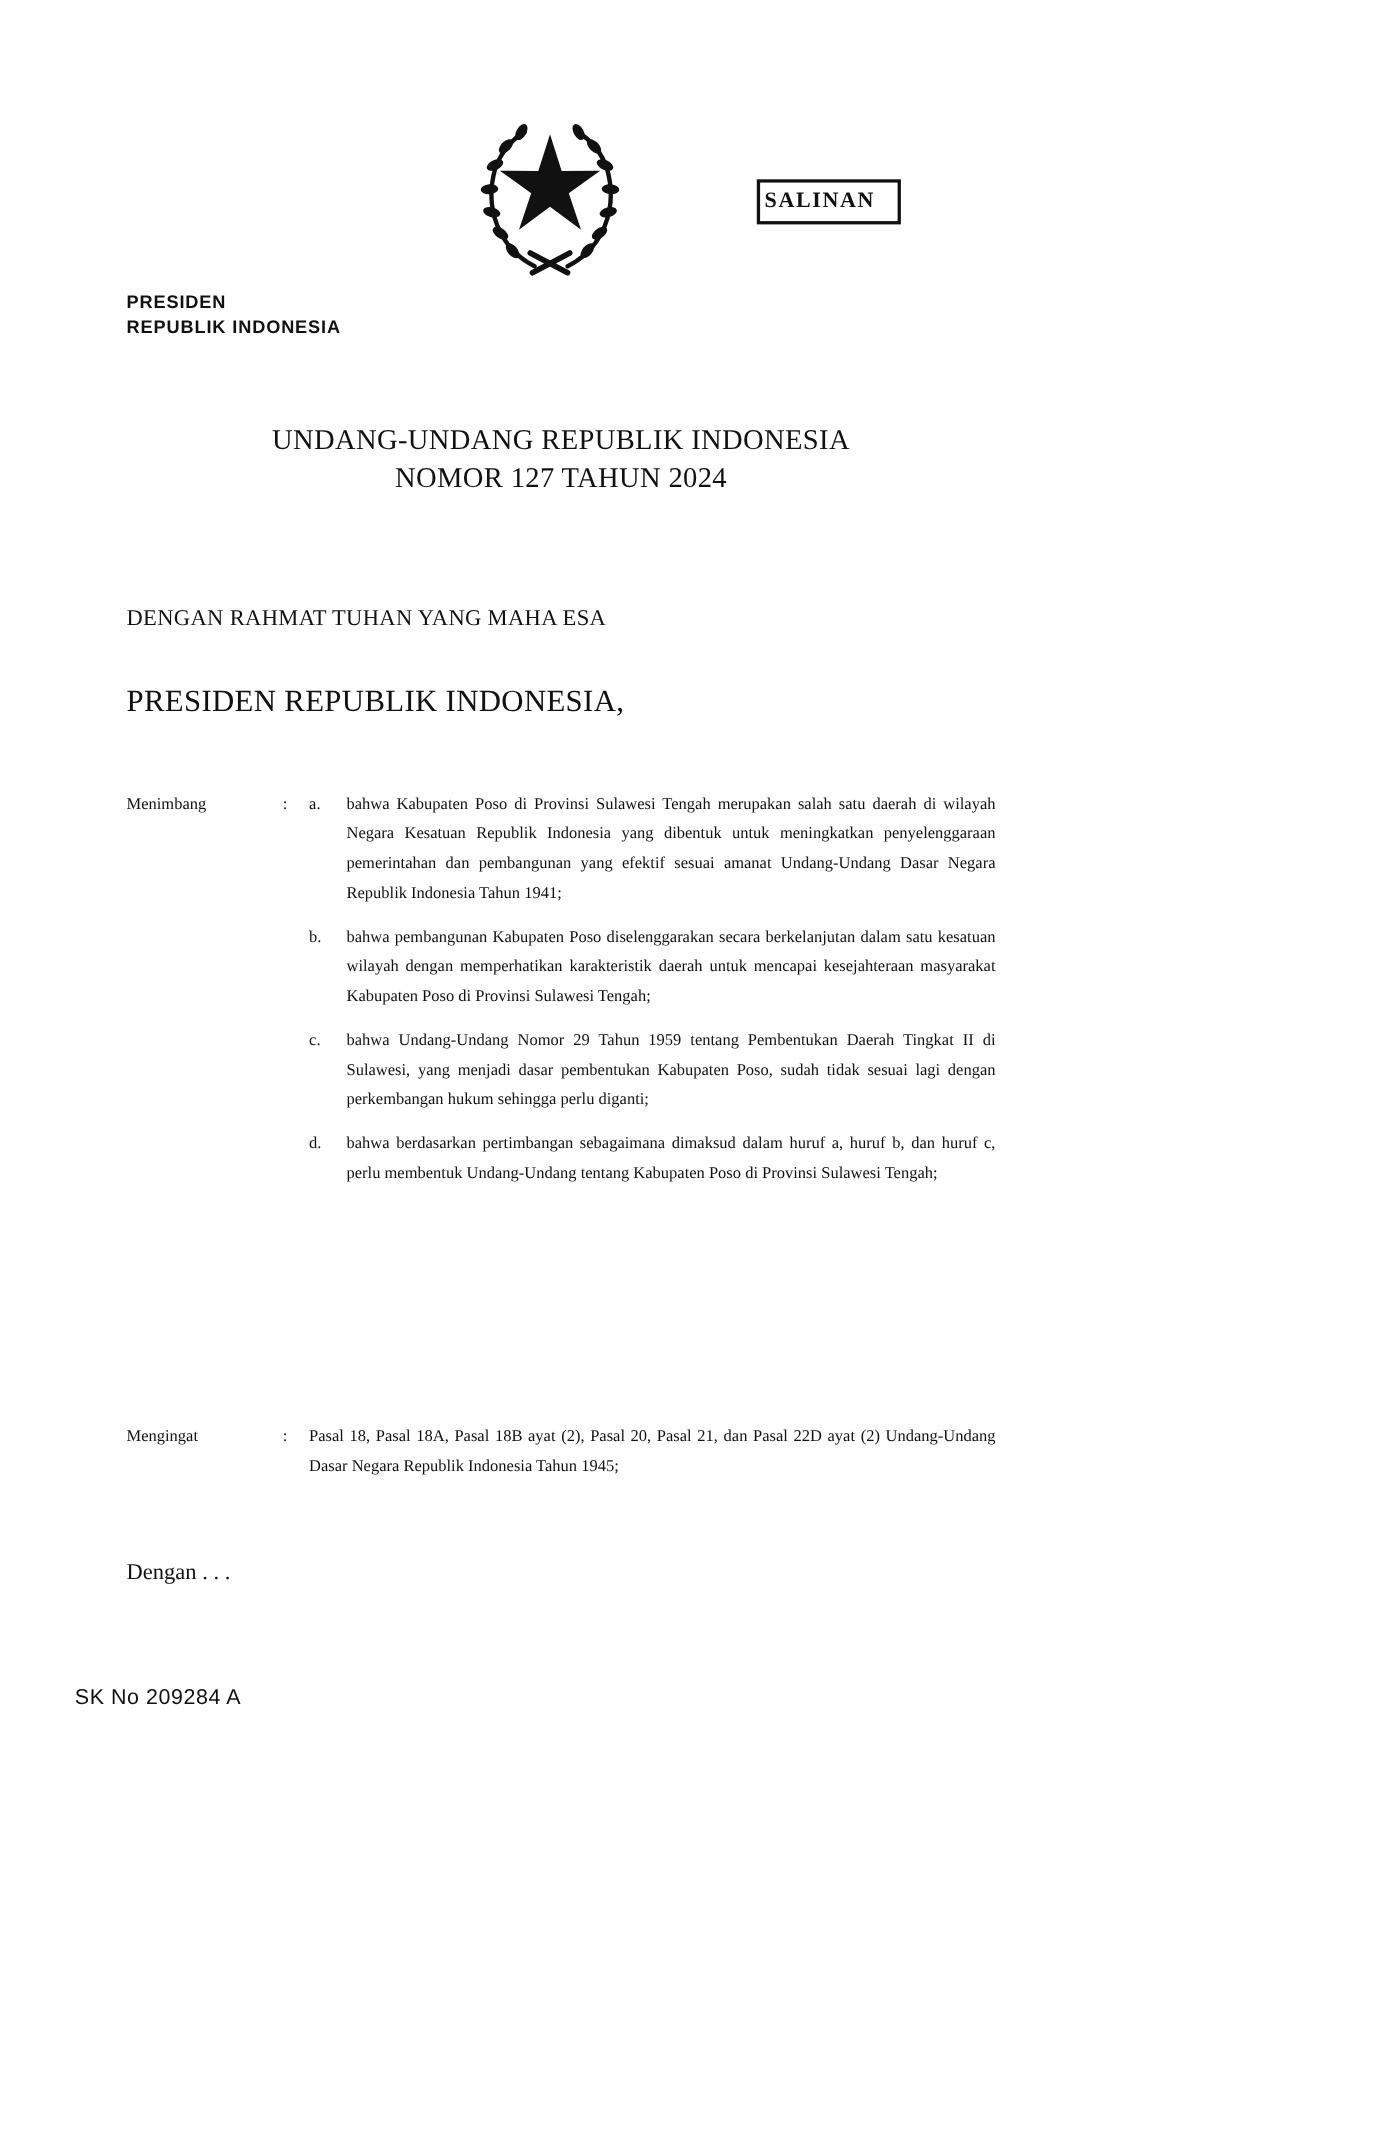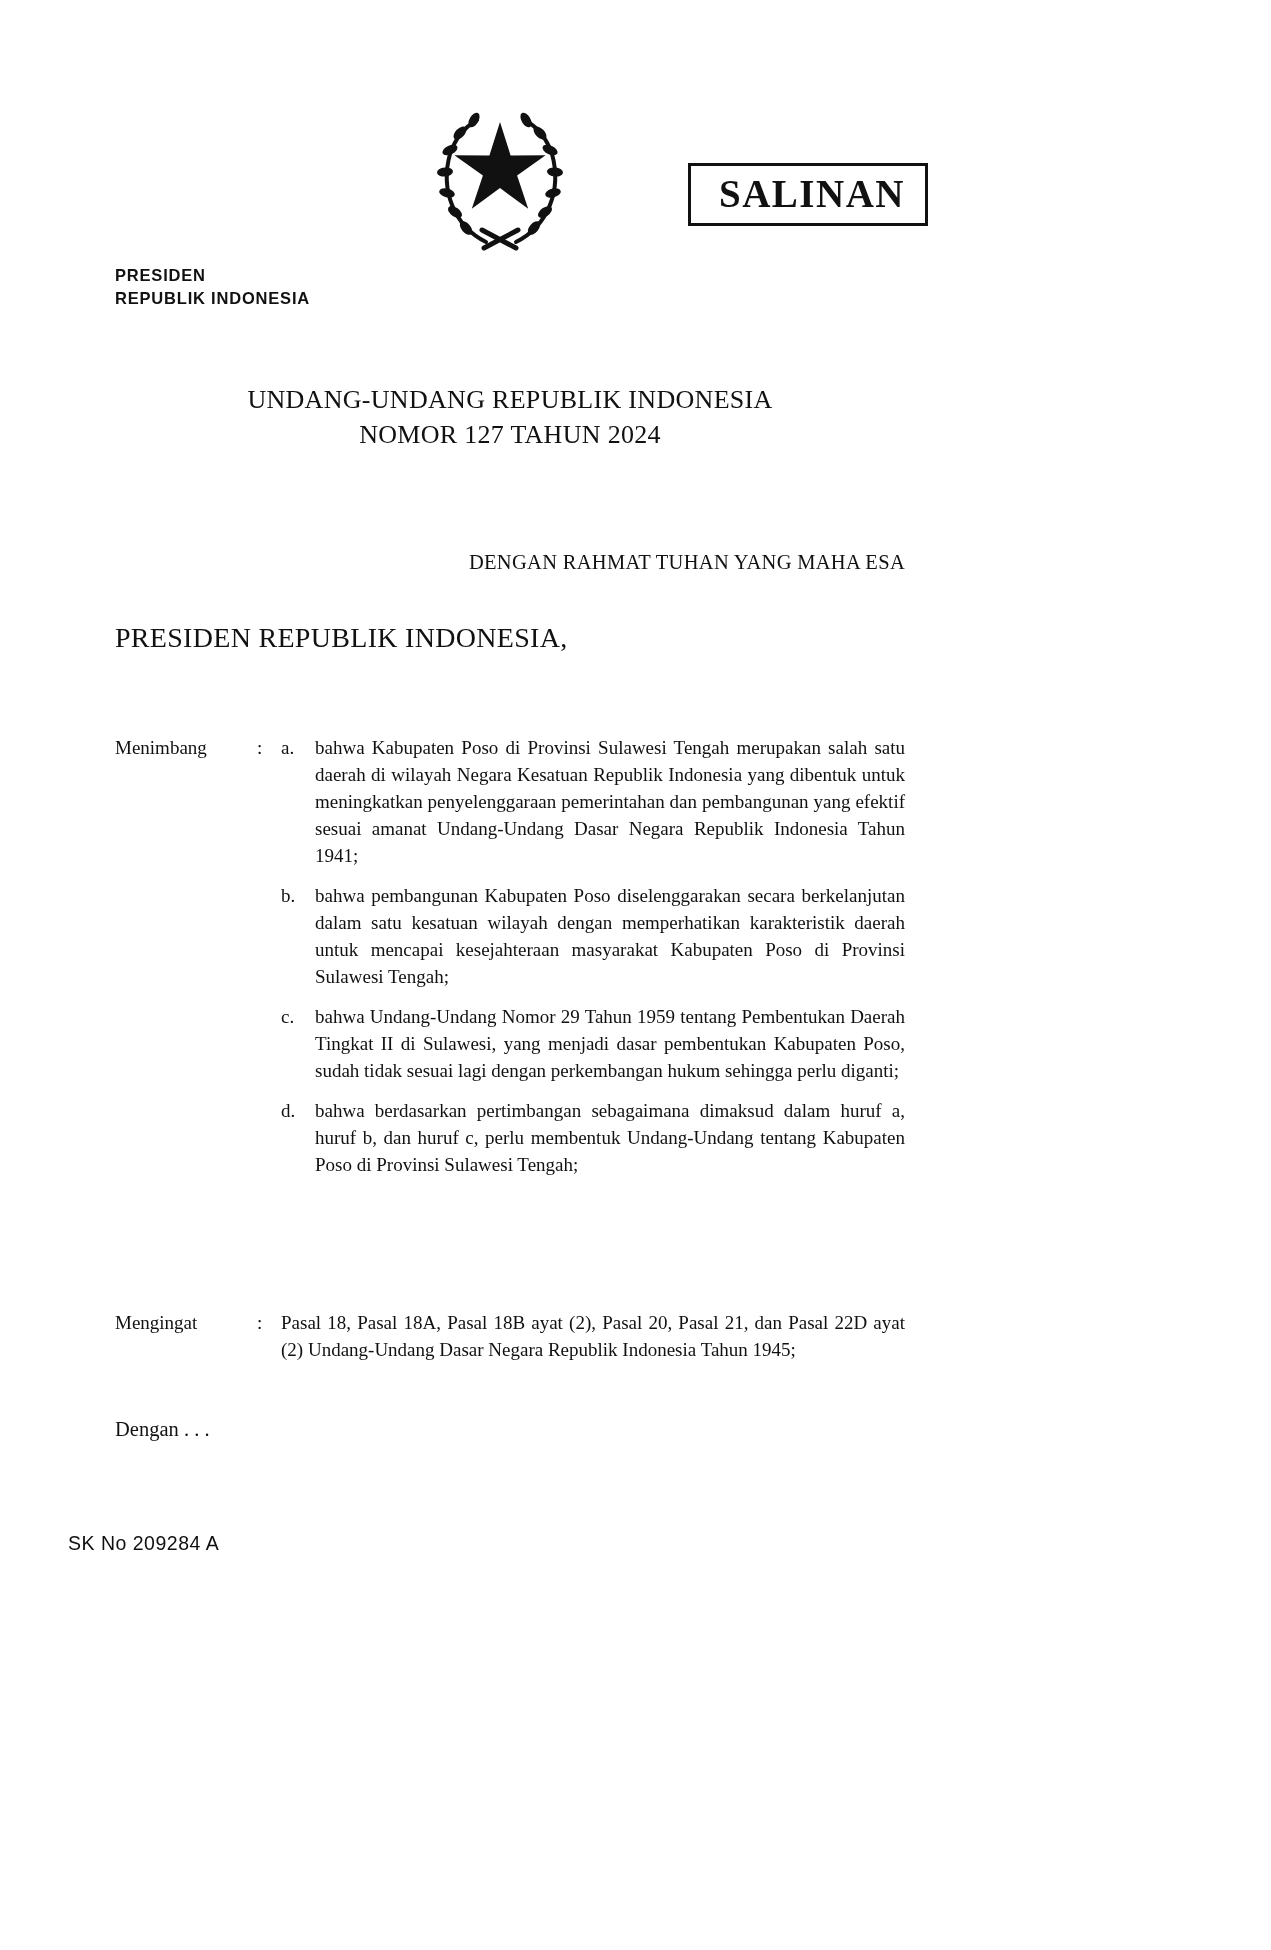--- a/index.html
+++ b/index.html
@@ -23,24 +23,24 @@
     width: 152px;
     height: 160px;
   }
 
   
   .salinan {
     position: absolute;
     left: 688px;
     top: 163px;
     border: 3px solid #111;
-    padding: 5px 20px 7px 28px;
+    padding: 5px 20px 7px 4px;
     font-family: "Liberation Serif", serif;
     font-weight: bold;
-    font-size: 39px;
+    font-size: 20px;
     letter-spacing: 1.5px;
   }
 
   
   .letterhead {
     position: absolute;
     left: 115px;
     top: 264px;
     width: 790px;
     font-family: "Liberation Sans", sans-serif;
@@ -60,43 +60,42 @@
     font-size: 26px;
     line-height: 35px;
     letter-spacing: 0.3px;
   }
 
   .grace {
     position: absolute;
     left: 115px;
     top: 551px;
     width: 790px;
-    text-align: right;
+    text-align: left;
     font-size: 20.5px;
     letter-spacing: 0.3px;
   }
 
   .authority {
     position: absolute;
     left: 115px;
     top: 622px;
     width: 790px;
     font-size: 28px;
     letter-spacing: 0.3px;
   }
 
   
   .block {
     position: absolute;
     left: 115px;
     width: 790px;
     display: flex;
-    font-size: 19px;
+    font-size: 15px;
     line-height: 27px;
-    margin-top: 16px;
   }
   .block.considering { top: 718px; }
   .block.remembering { top: 1293px; }
 
   .block-label { width: 142px; flex-shrink: 0; }
   .block-colon { width: 24px; flex-shrink: 0; }
   .block-body  { flex: 1; }
 
   .item { display: flex; margin-bottom: 13px; }
   .item:last-child { margin-bottom: 0; }

